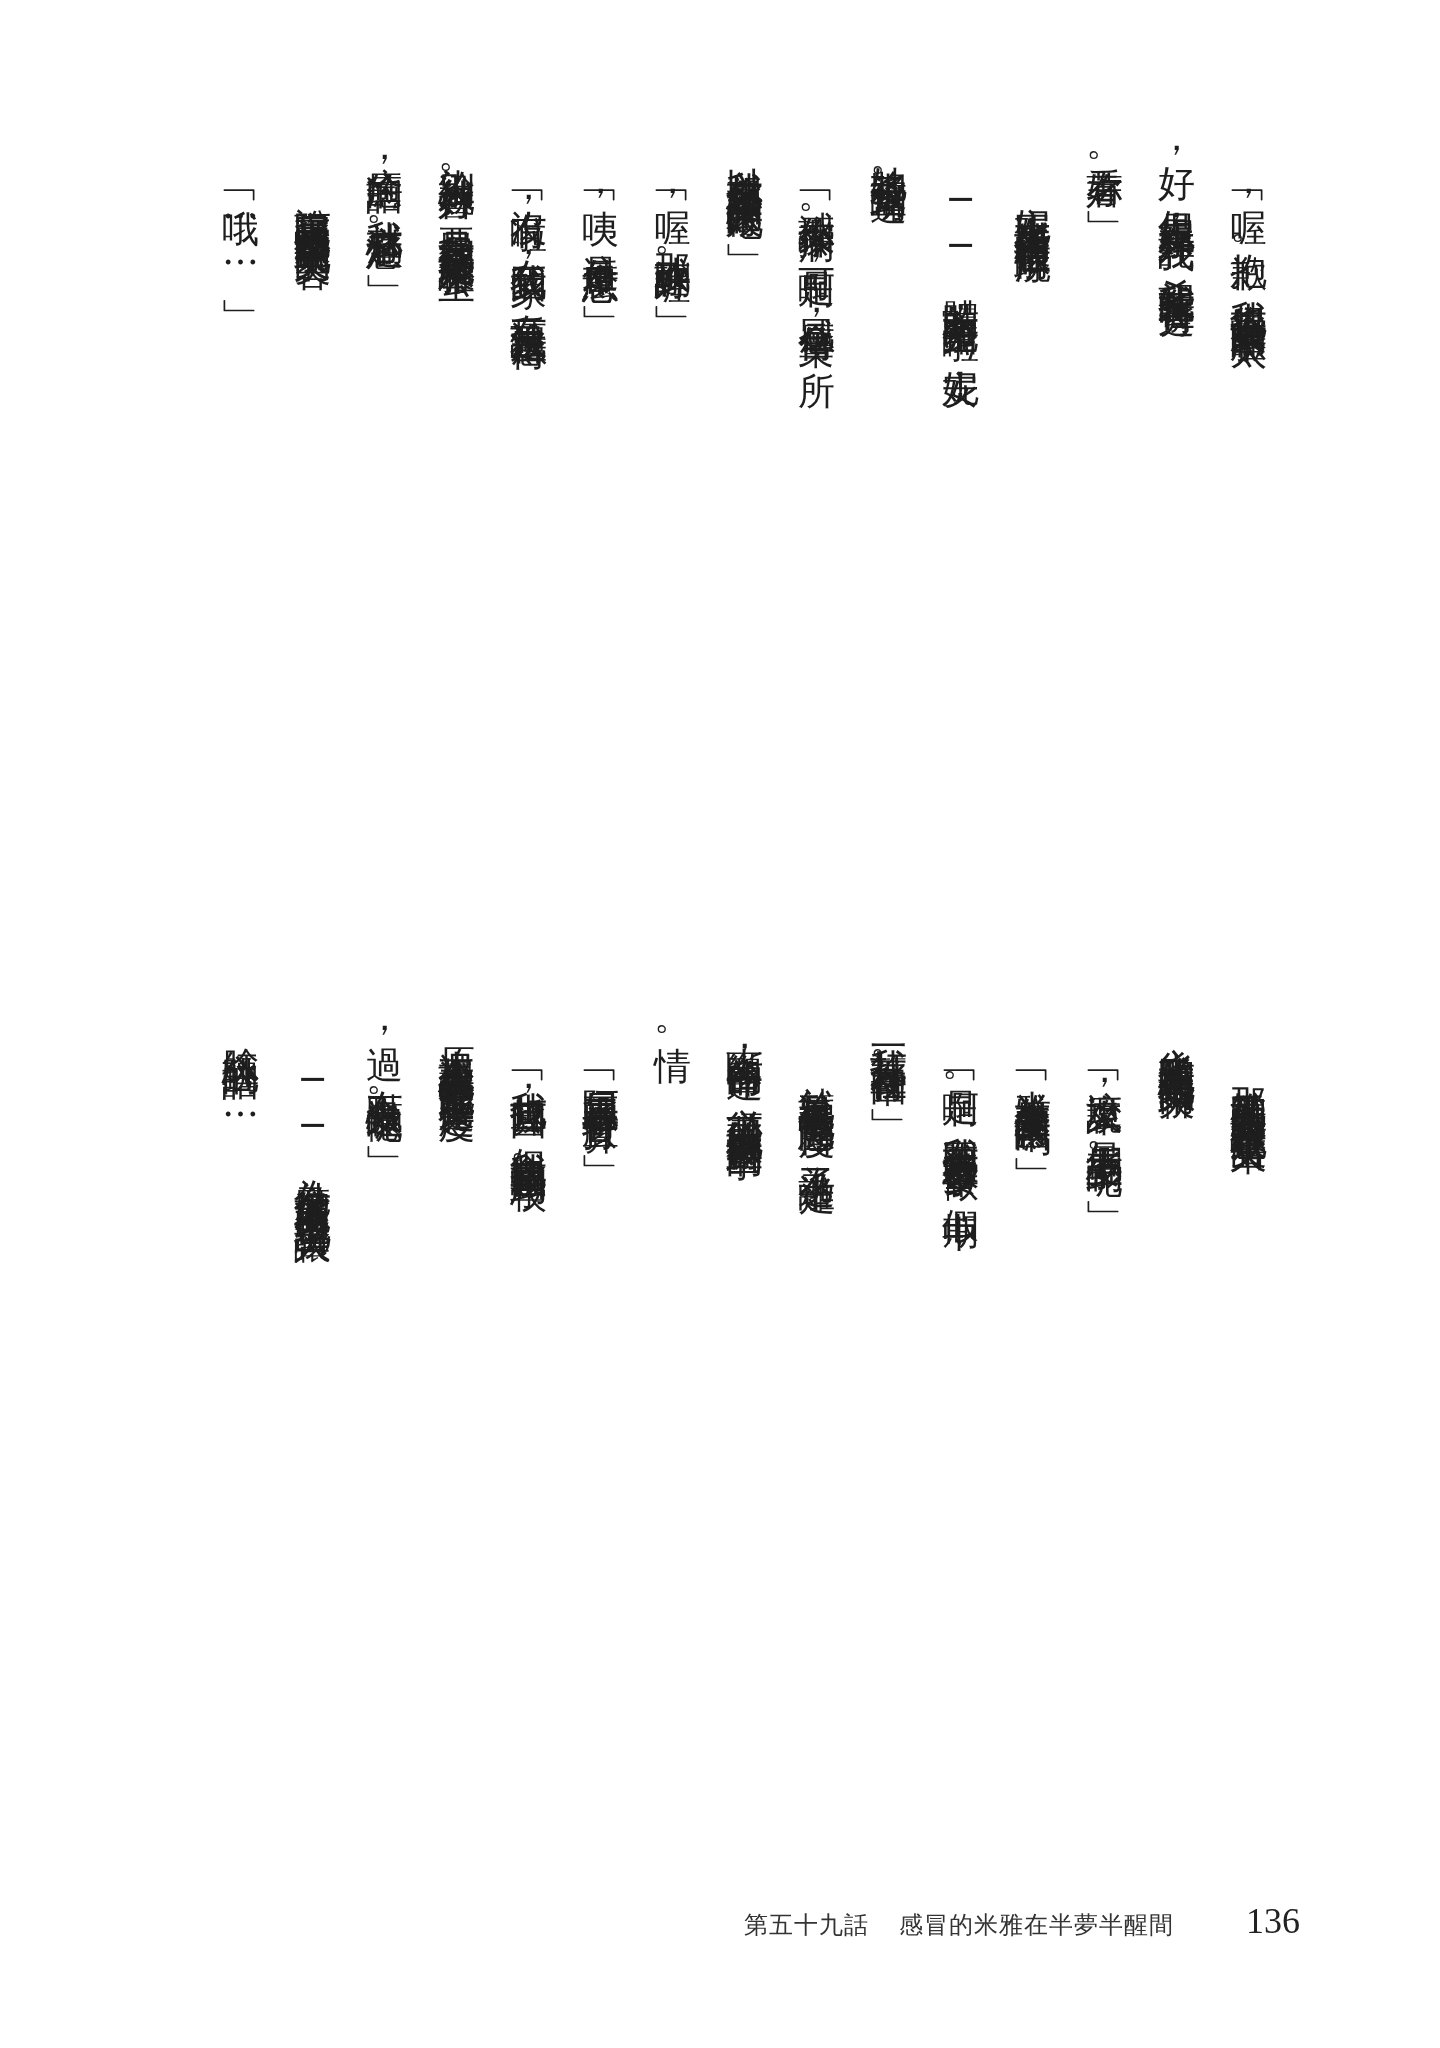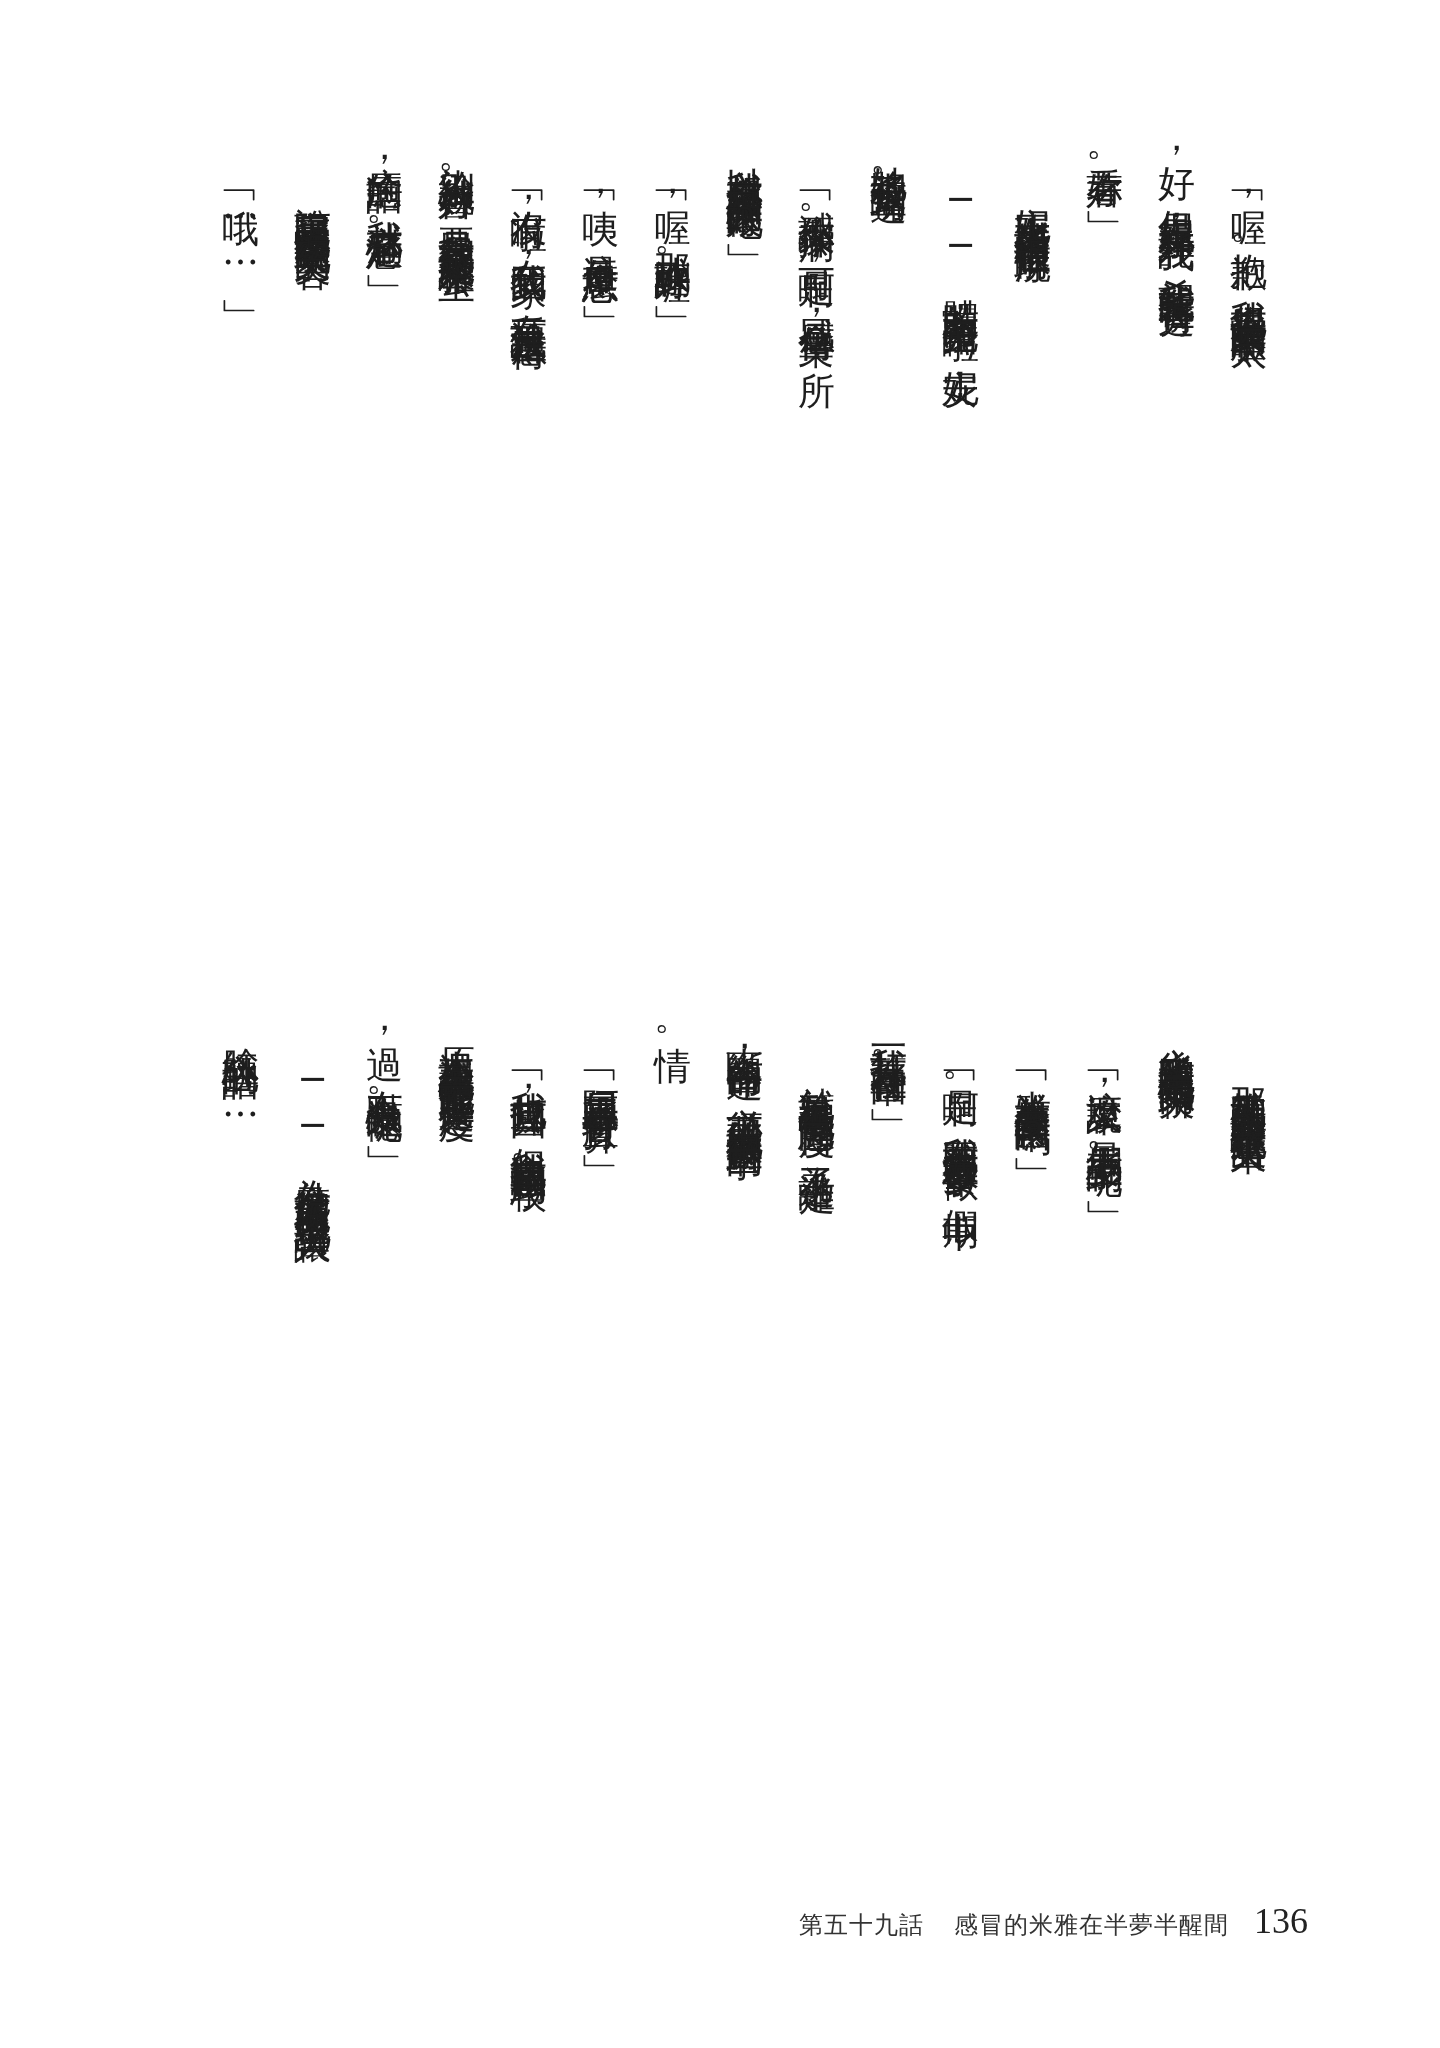--- a/index.html
+++ b/index.html
@@ -30,24 +30,24 @@
     width: 72px;
     height: 810px;
     letter-spacing: 3px;
     white-space: nowrap;
     overflow: hidden;
   }
   .col.indent { padding-top: 40px; box-sizing: border-box; }
   .footer {
     position: absolute;
     top: 1900px;
-    right: 132px;
+    right: 140px;
     display: flex;
     align-items: baseline;
-    gap: 25px;
+    gap: 72px;
   }
   .footer .chapter {
     font-family: "DejaVu Sans", "Liberation Sans", sans-serif;
     font-size: 24px;
     color: #333;
     letter-spacing: 1px;
   }
   .footer .chapter .gap { display: inline-block; width: 30px; }
   .footer .page-num {
     font-family: "Liberation Serif", "DejaVu Serif", serif;

